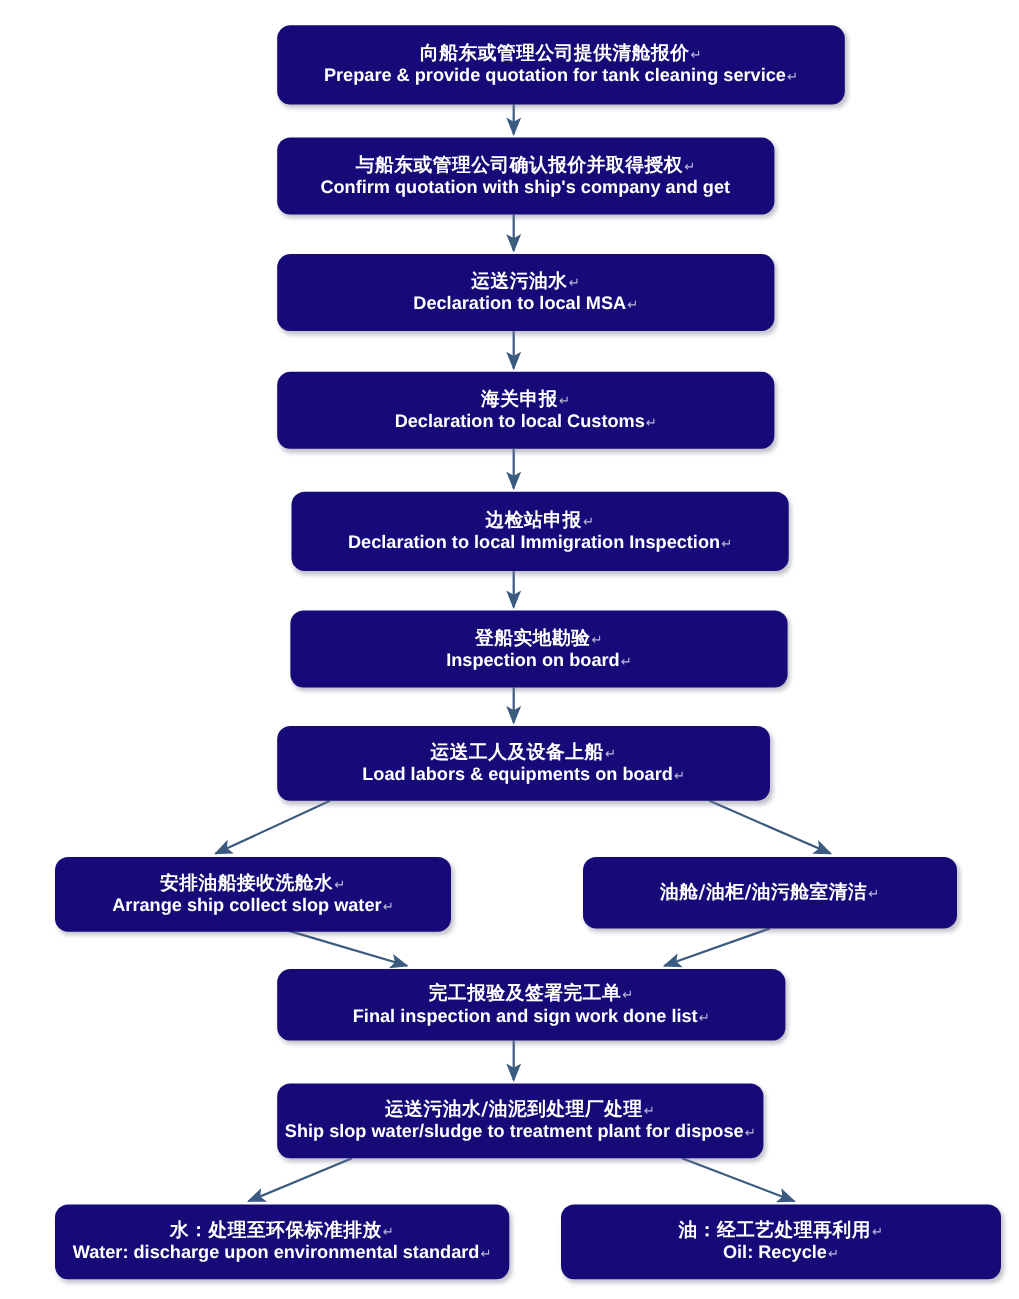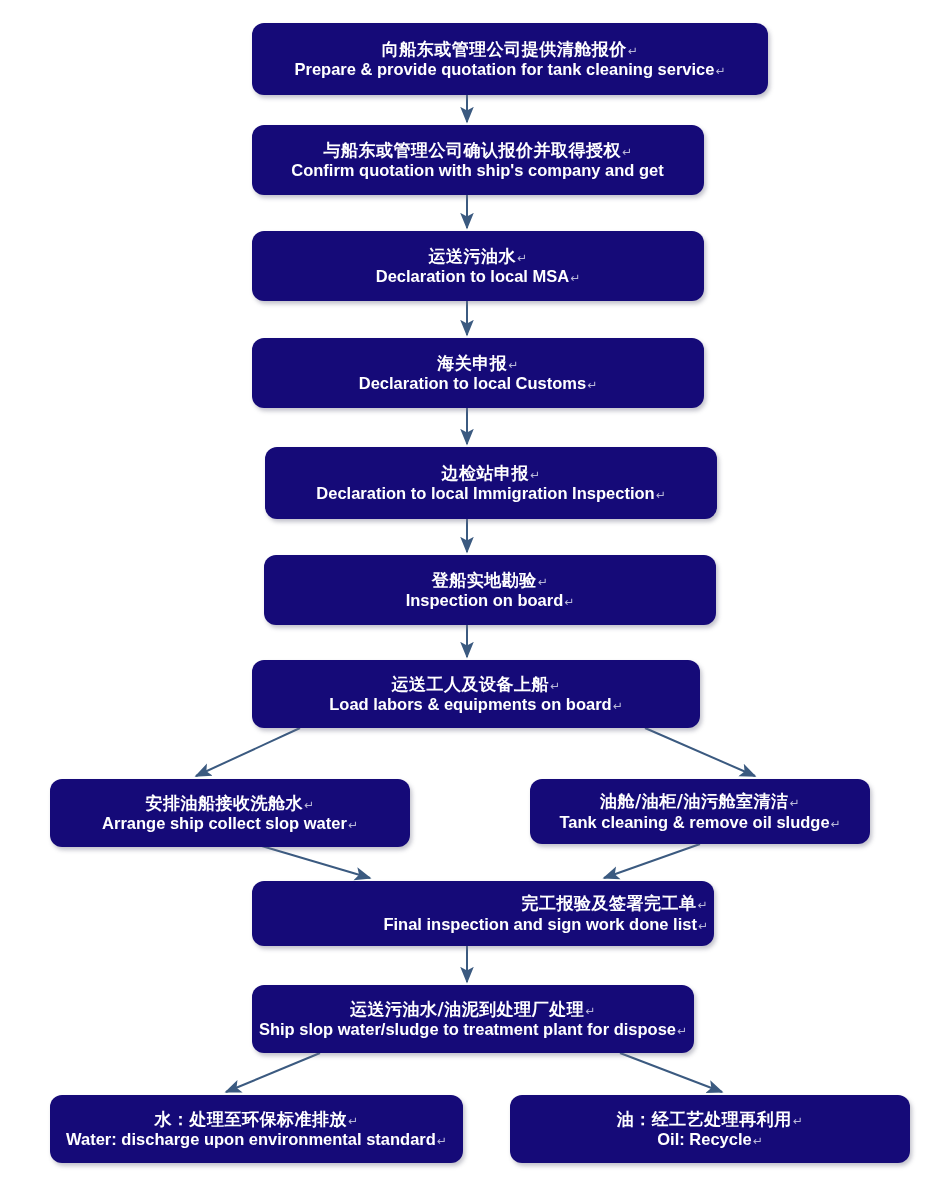--- a/index.html
+++ b/index.html
@@ -169,26 +169,23 @@
     </div>
     <div class="node-line line-en">
       <span>Arrange ship collect slop water</span><span class="pilcrow">↵</span>
     </div>
   </div>
 
   <div class="node" style="left: 530px; top: 779px; width: 340px; height: 65px; background: rgb(21, 10, 120);">
     <div class="node-line line-cn">
       <span>油舱/油柜/油污舱室清洁</span><span class="pilcrow">↵</span>
     </div>
-    <div class="node-line line-en">
-      <span>Tank cleaning &amp; remove oil sludge</span><span class="pilcrow">↵</span>
-    </div>
-  </div>
-
-  <div class="node" style="left: 252px; top: 881px; width: 462px; height: 65px; background: rgb(21, 10, 120); align-items: flex-end;">
+  </div>
+
+  <div class="node" style="left: 252px; top: 881px; width: 462px; height: 65px; background: rgb(21, 10, 120);">
     <div class="node-line line-cn">
       <span>完工报验及签署完工单</span><span class="pilcrow">↵</span>
     </div>
     <div class="node-line line-en">
       <span>Final inspection and sign work done list</span><span class="pilcrow">↵</span>
     </div>
   </div>
 
   <div class="node" style="left: 252px; top: 985px; width: 442px; height: 68px; background: rgb(21, 10, 120);">
     <div class="node-line line-cn">

